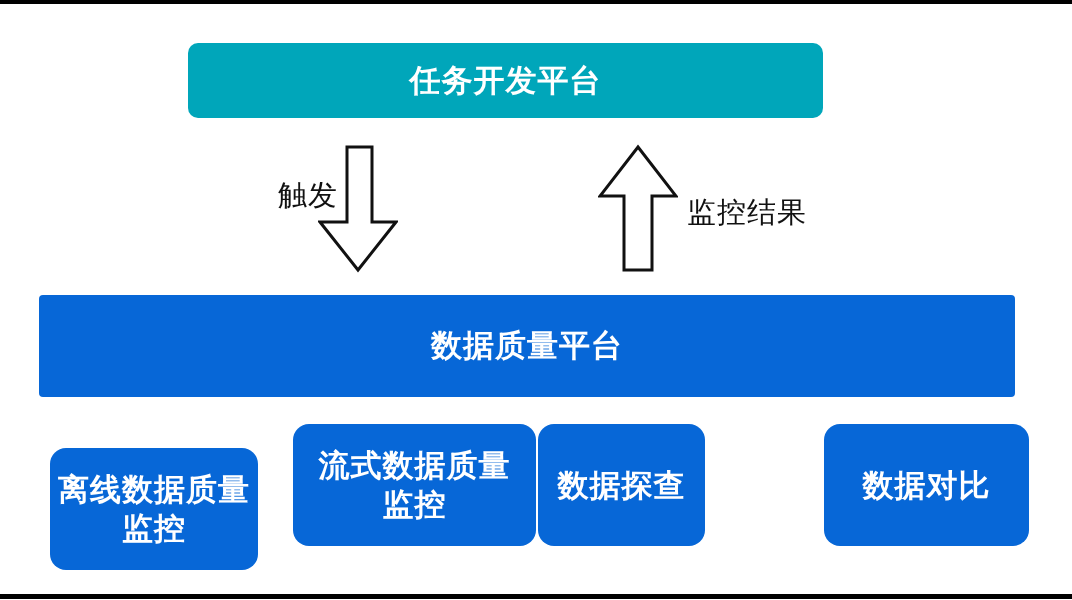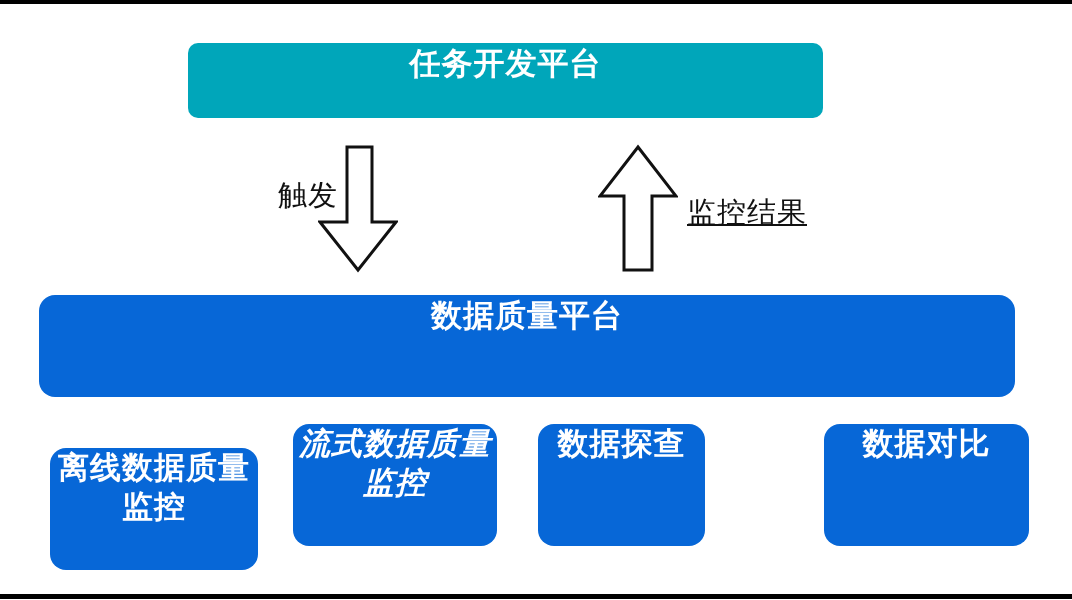--- a/index.html
+++ b/index.html
@@ -9,53 +9,53 @@
     width: 1072px; height: 600px; overflow: hidden; position: relative;
   }
   .stage { position: absolute; left: 0; top: 0; width: 1072px; height: 600px; background: #ffffff; }
 
   .letterbox { position: absolute; left: 0; width: 1072px; background: #000000; }
   .letterbox.top { top: 0; height: 4px; }
   .letterbox.bottom { bottom: 1px; height: 5px; }
 
   .box {
     position: absolute;
-    display: flex; justify-content: center;
+    display: flex; align-items: center; justify-content: center;
     color: #ffffff; text-align: center;
     font-weight: 600; letter-spacing: 1px;
     white-space: pre-line;
   }
   .top-box {
     left: 188px; top: 43px; width: 635px; height: 75px;
     background: #00A6BA; border-radius: 10px; font-size: 31px;
   }
   .platform-box {
     left: 39px; top: 295px; width: 976px; height: 102px;
-    background: #0767D7; border-radius: 16px; font-size: 31px;
+    background: #0767D7; border-radius: 4px; font-size: 31px;
   }
   .module {
     top: 424px; height: 122px;
     background: #0767D7; border-radius: 16px;
     font-size: 31px; line-height: 39px;
   }
   .module.m0 { left: 50px;  width: 208px; margin-top: 24px; }
-  .module.m1 { left: 293px; width: 204px; font-style: italic; }
+  .module.m1 { left: 293px; width: 243px; }
   .module.m2 { left: 538px; width: 167px; }
   .module.m3 { left: 824px; width: 205px; }
 
   .arrow { position: absolute; }
   .arrow.down { left: 318px; top: 145px; }
   .arrow.up   { left: 598px; top: 144px; }
 
   .arrow-label {
     position: absolute; color: #111111; font-size: 29px;
     letter-spacing: 1px; white-space: nowrap;
   }
   .arrow-label.trigger { left: 266px; top: 176px; margin-left: 12px; }
-  .arrow-label.result  { left: 687px; top: 193px; text-decoration: underline; }
+  .arrow-label.result  { left: 687px; top: 193px; }
 </style>
 </head>
 <body>
 
 <div class="stage">
 
   <div class="letterbox top"></div>
 
   <div class="box top-box">
     <span>任务开发平台</span>

